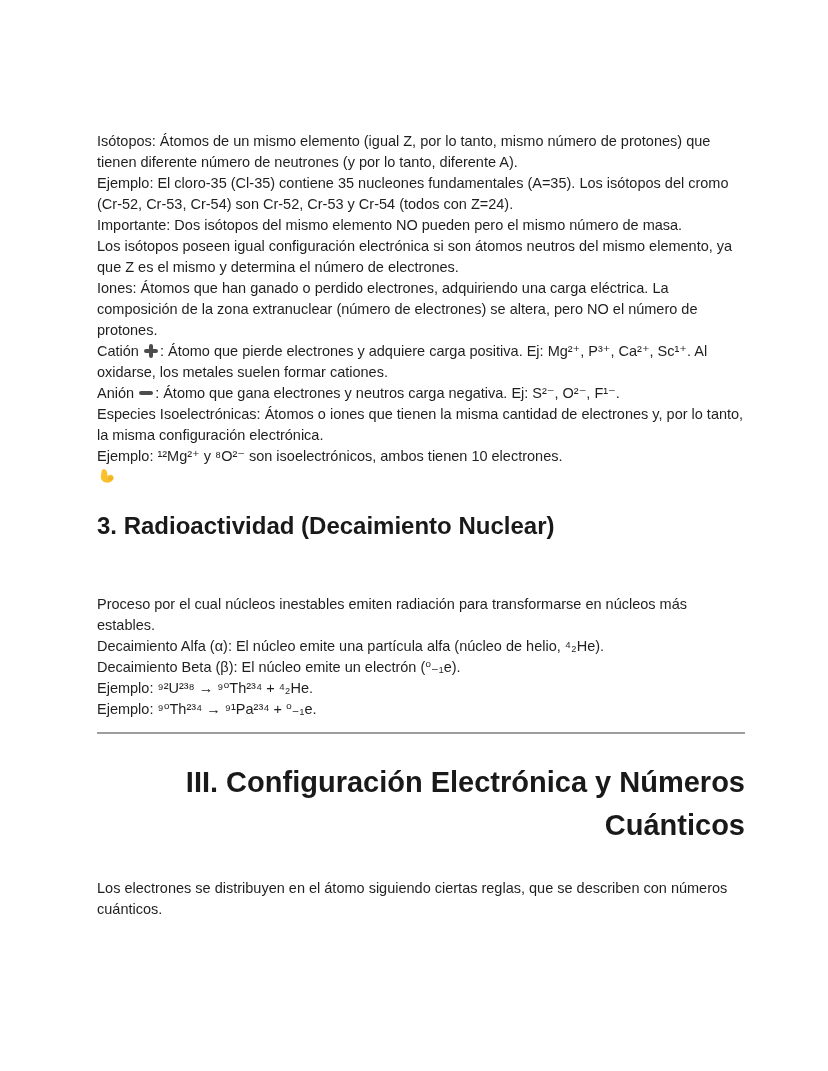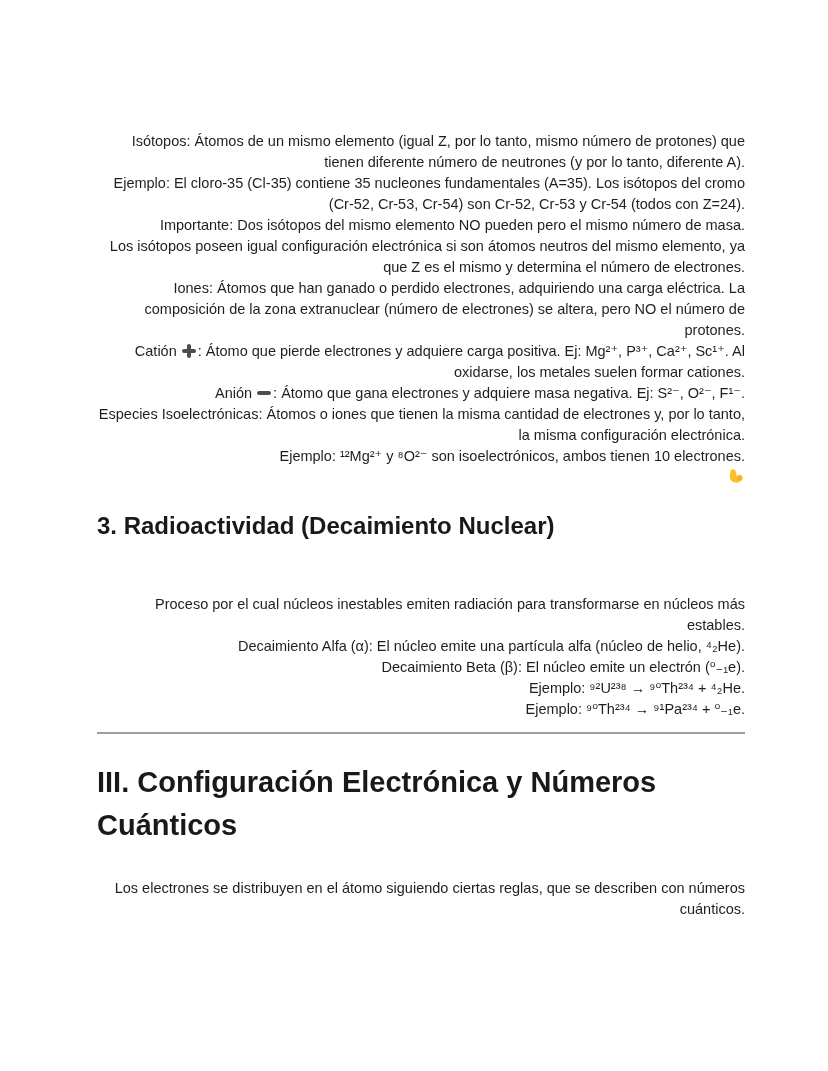--- a/index.html
+++ b/index.html
@@ -19,21 +19,20 @@
     padding: 131px 88px 0 97px;
     background: #ffffff;
   }
   .content { width: 648px; }
 
   p.body-line {
     margin: 0;
     font-size: 14.5px;
     line-height: 21px;
     color: #1f1f1f;
-    text-align: right;
   }
 
   h2.sec-heading {
     margin: 24px 0 0 0;
     font-size: 24px;
     line-height: 28px;
     font-weight: 700;
     color: #191919;
   }
   .decay-block { margin-top: 54px; }
@@ -44,20 +43,21 @@
     margin: 12px 0 0 0;
     width: 648px;
   }
 
   h1.main-heading {
     margin: 27px 0 0 0;
     font-size: 29px;
     line-height: 43px;
     font-weight: 700;
     color: #191919;
+    text-align: right;
   }
   .config-block { margin-top: 31px; }
 
   
   .icon-plus {
     display: inline-block;
     width: 14px; height: 14px;
     position: relative;
     vertical-align: -2px;
     margin: 0 2px 0 1px;
@@ -96,21 +96,21 @@
 
     <div>
       <p class="body-line">Isótopos: Átomos de un mismo elemento (igual Z, por lo tanto, mismo número de protones) que tienen diferente número de neutrones (y por lo tanto, diferente A).</p>
       <p class="body-line">Ejemplo: El cloro-35 (Cl-35) contiene 35 nucleones fundamentales (A=35). Los isótopos del cromo (Cr-52, Cr-53, Cr-54) son Cr-52, Cr-53 y Cr-54 (todos con Z=24).</p>
       <p class="body-line">Importante: Dos isótopos del mismo elemento NO pueden pero el mismo número de masa.</p>
       <p class="body-line">Los isótopos poseen igual configuración electrónica si son átomos neutros del mismo elemento, ya que Z es el mismo y determina el número de electrones.</p>
       <p class="body-line">Iones: Átomos que han ganado o perdido electrones, adquiriendo una carga eléctrica. La composición de la zona extranuclear (número de electrones) se altera, pero NO el número de protones.</p>
 
       <p class="body-line"><span>Catión </span><span class="icon-plus"></span><span>: Átomo que pierde electrones y adquiere carga positiva. Ej: Mg²⁺, P³⁺, Ca²⁺, Sc¹⁺. Al oxidarse, los metales suelen formar cationes.</span></p>
 
-      <p class="body-line"><span>Anión </span><span class="icon-minus"></span><span>: Átomo que gana electrones y adquiere masa negativa. Ej: S²⁻, O²⁻, F¹⁻.</span></p>
+      <p class="body-line"><span>Anión </span><span class="icon-minus"></span><span>: Átomo que gana electrones y neutros carga negativa. Ej: S²⁻, O²⁻, F¹⁻.</span></p>
 
       <p class="body-line">Especies Isoelectrónicas: Átomos o iones que tienen la misma cantidad de electrones y, por lo tanto, la misma configuración electrónica.</p>
       <p class="body-line">Ejemplo: ¹²Mg²⁺ y ⁸O²⁻ son isoelectrónicos, ambos tienen 10 electrones.</p>
 
       <p class="body-line"><svg class="icon-biceps" width="17" height="17" viewBox="0 0 20 20" aria-hidden="true">
              <path d="M6.2,1.6 C4.6,1.3 3.2,2.2 3,3.9 L2.2,9.8 C1.8,13.8 4.6,16.9 8.6,17.2 C12.4,17.5 15.9,15.7 17,12.9 C17.9,10.5 16.5,8.1 14,7.9 C12.3,7.7 10.8,8.6 10.1,10 C9.8,7.9 10,5.5 8.9,3.4 C8.3,2.3 7.4,1.8 6.2,1.6 Z" fill="#fbc02d"></path>
              <ellipse cx="13.6" cy="12.2" rx="3.1" ry="2.3" fill="#e8a317" opacity="0.45"></ellipse>
            </svg></p>
     </div>
 

